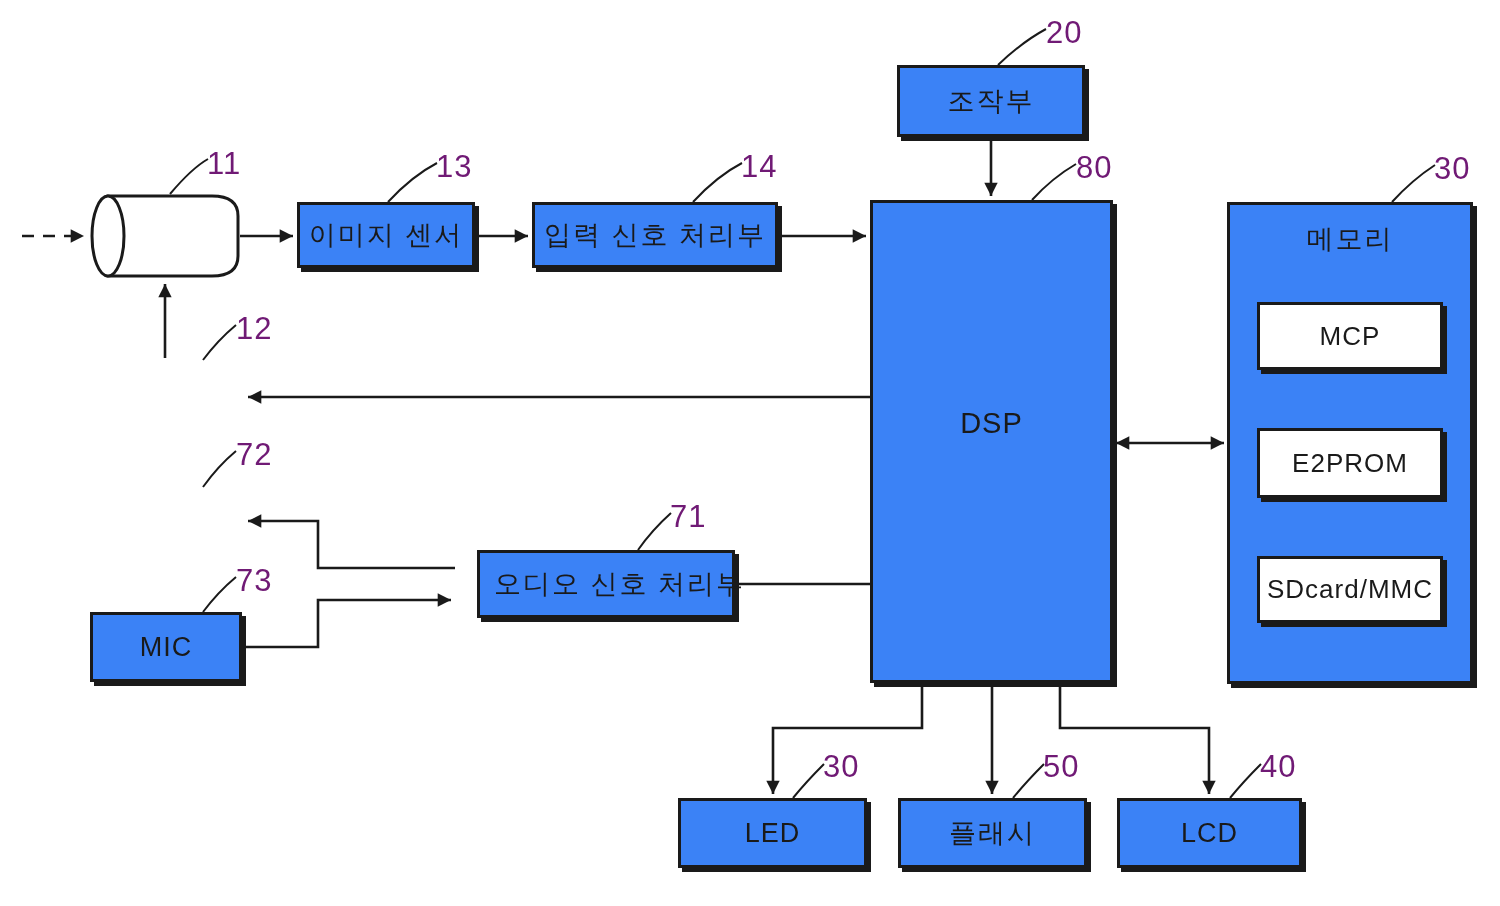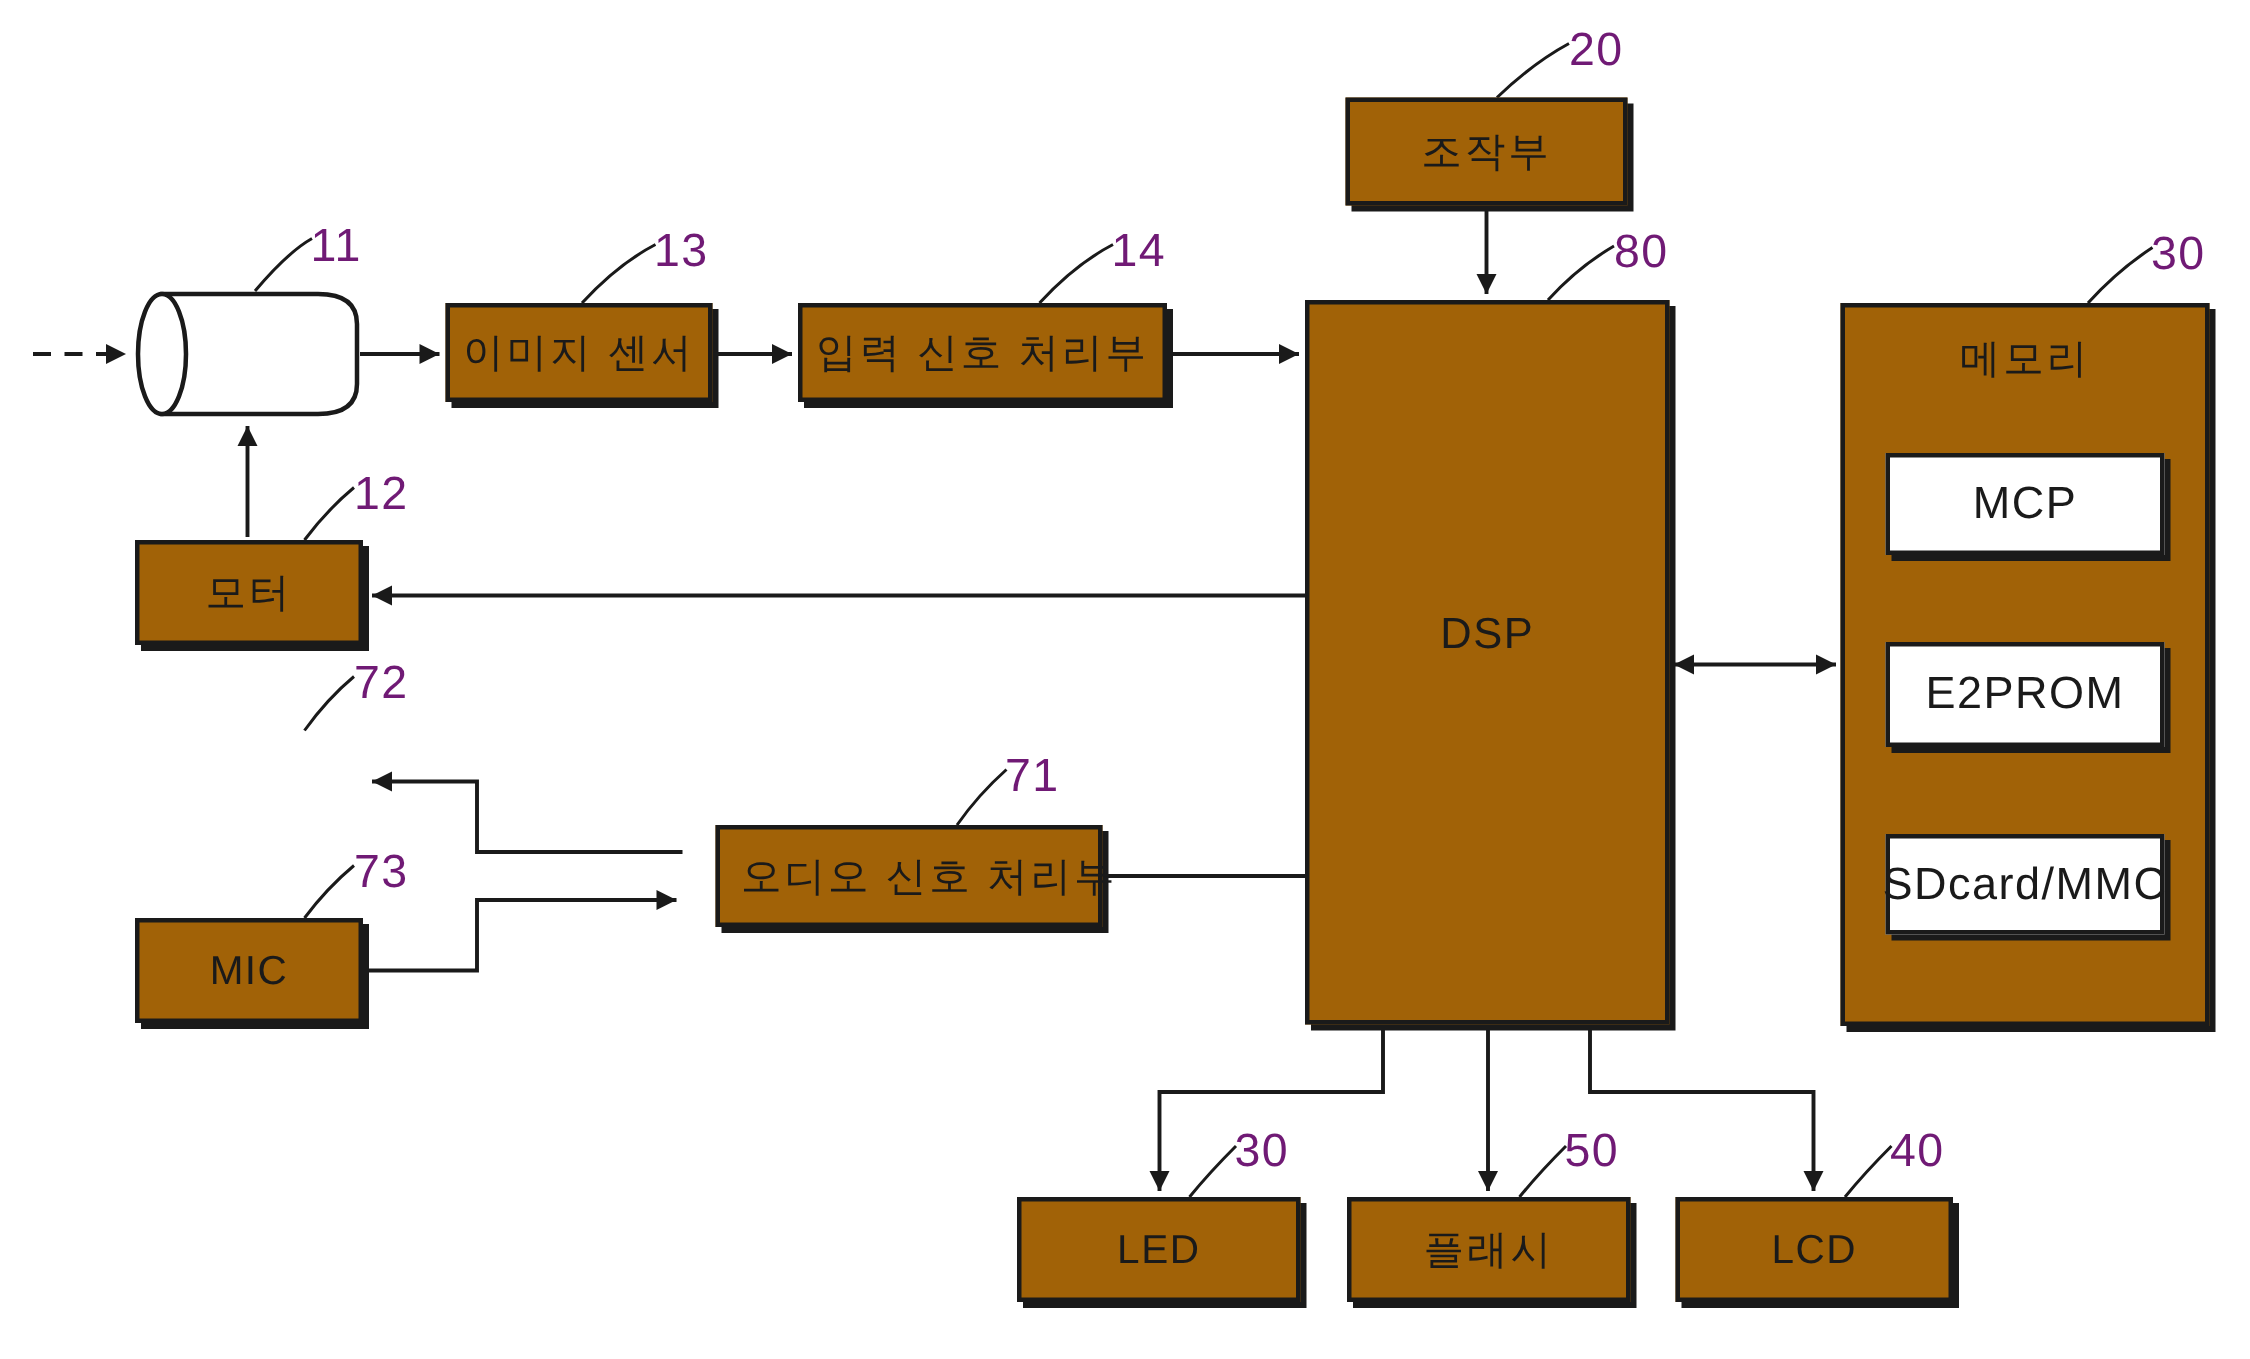--- a/index.html
+++ b/index.html
@@ -17,21 +17,21 @@
     overflow: hidden;
   }
   #wires {
     position: absolute;
     left: 0; top: 0;
     width: 1500px; height: 906px;
   }
   .box {
     position: absolute;
     box-sizing: border-box;
-    background: #a16207;
+    background: #3b82f6;
     border: 3px solid #1a1a1a;
     box-shadow: 4px 4px 0 0 #1a1a1a;
     display: flex;
     align-items: center;
     justify-content: center;
     font-size: 27px;
     letter-spacing: 2px;
     white-space: nowrap;
     z-index: 2;
   }
@@ -57,21 +57,21 @@
   }
   .inner-box {
     position: absolute;
     box-sizing: border-box;
     background: #ffffff;
     border: 3px solid #1a1a1a;
     box-shadow: 4px 4px 0 0 #1a1a1a;
     display: flex;
     align-items: center;
     justify-content: center;
-    font-size: 30px;
+    font-size: 26px;
     letter-spacing: 1px;
     white-space: nowrap;
   }
   .ref {
     position: absolute;
     font-size: 31px;
     letter-spacing: 1px;
     color: #701a75;
     z-index: 3;
   }
@@ -163,23 +163,20 @@
       <span>MCP</span>
     </div>
     <div class="inner-box" style="left:27px; top:223px; width:186px; height:70px;">
       <span>E2PROM</span>
     </div>
     <div class="inner-box" style="left:27px; top:351px; width:186px; height:67px;">
       <span>SDcard/MMC</span>
     </div>
   </div>
 
-  <div class="box" style="left:90px; top:360px; width:152px; height:70px;">
-    <span>모터</span>
-  </div>
 
 
   <div class="box latin" style="left:90px; top:612px; width:152px; height:70px;">
     <span>MIC</span>
   </div>
 
   <div class="box" style="left:477px; top:550px; width:258px; height:68px;padding-left:27px;">
     <span>오디오 신호 처리부</span>
   </div>
 

